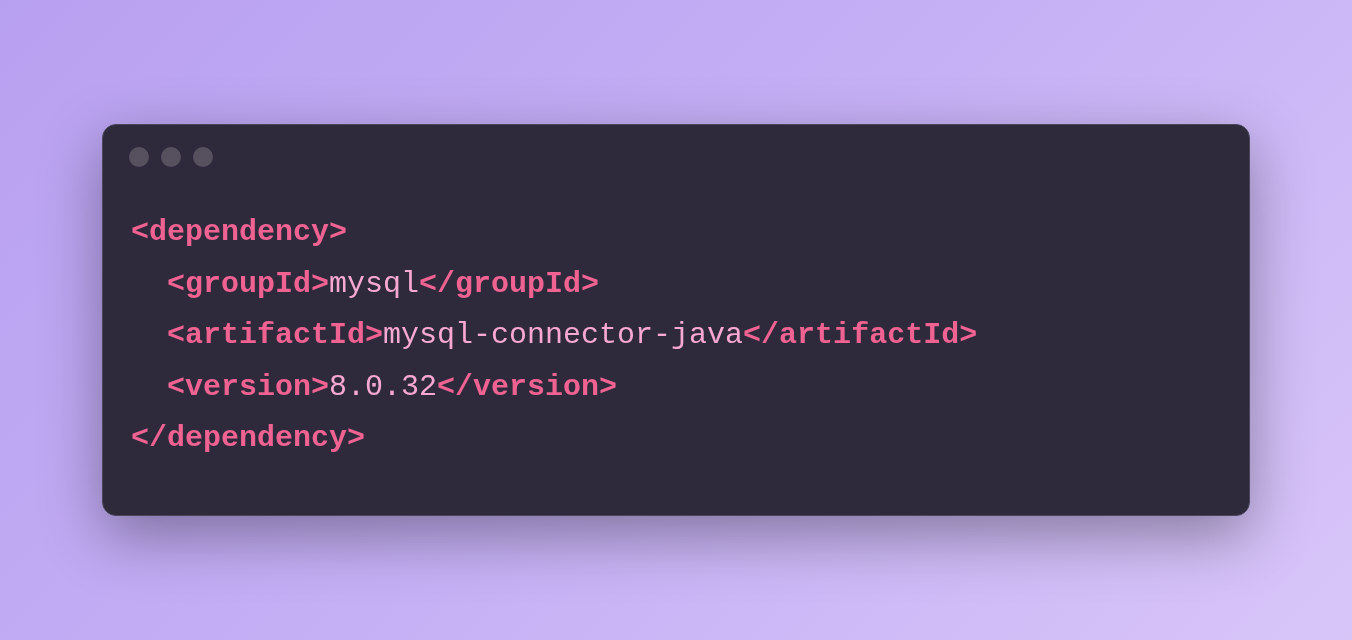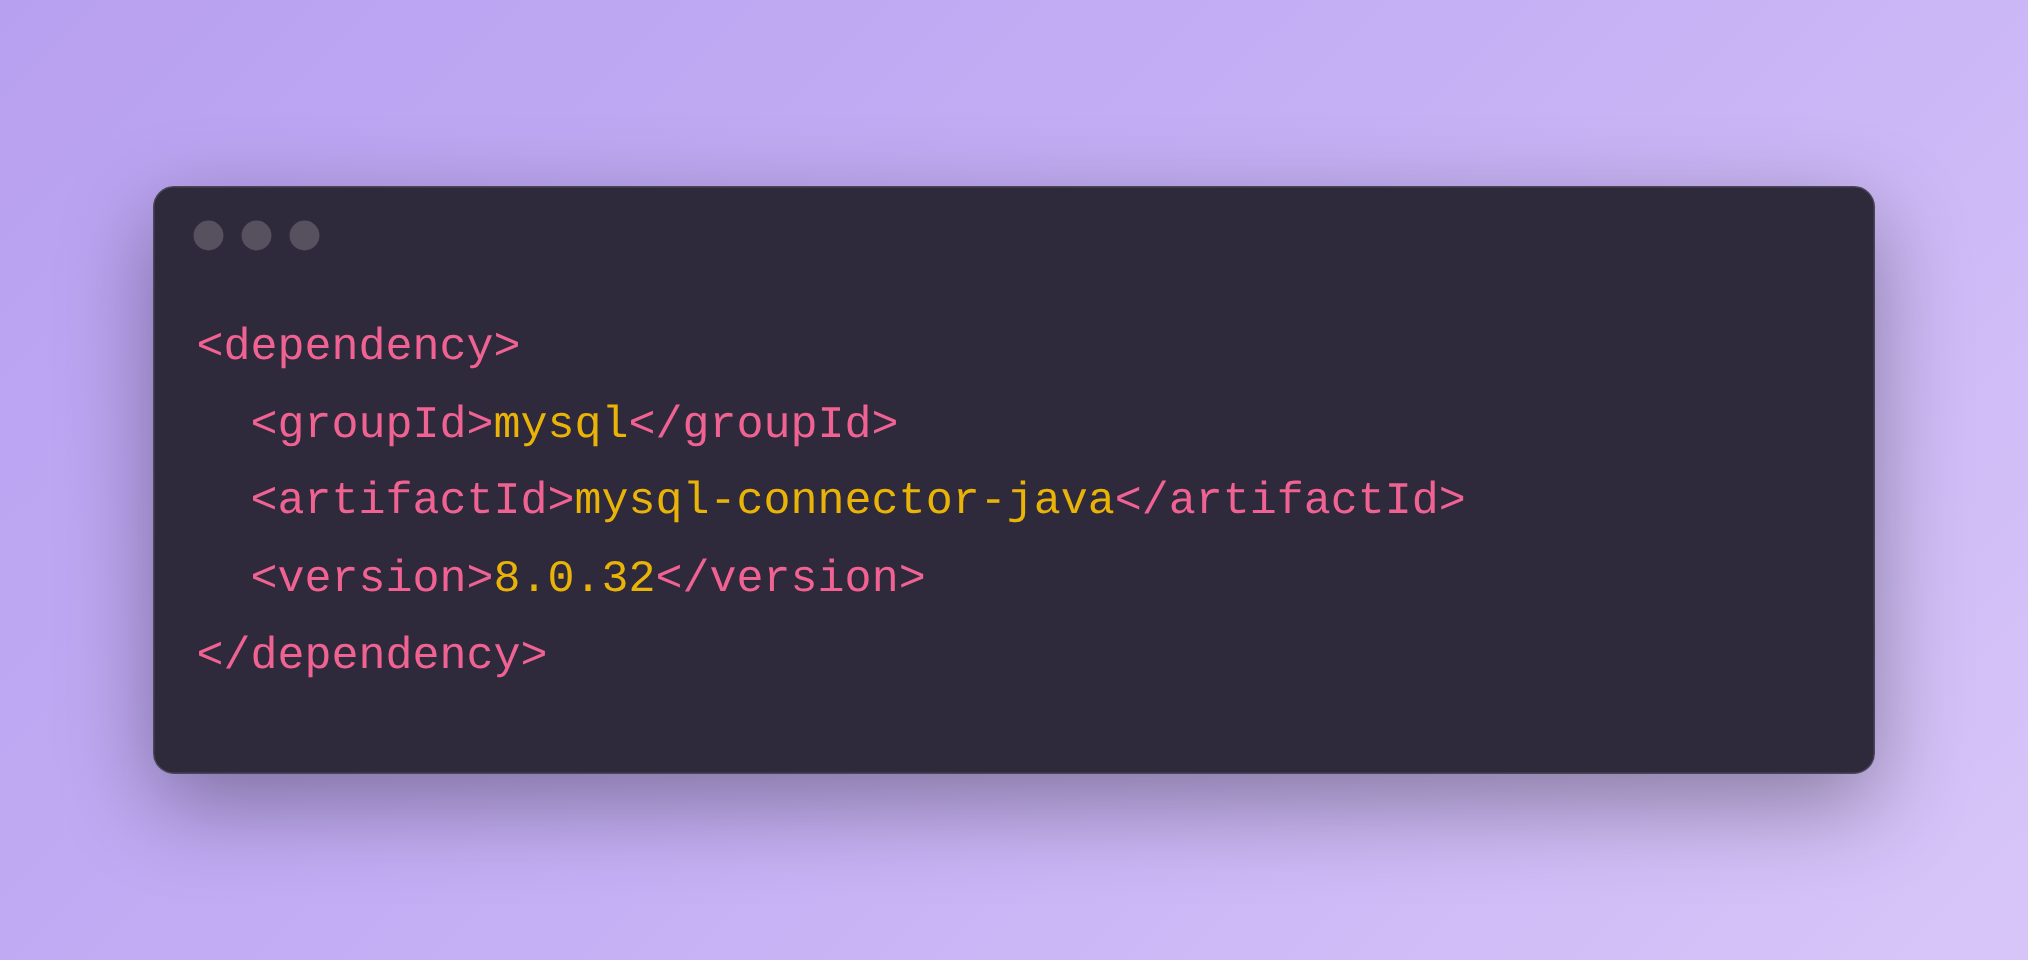--- a/index.html
+++ b/index.html
@@ -43,24 +43,25 @@
     
     .code-content {
       padding: 30px 28px 50px 28px;
       font-size: 30px;
       line-height: 1.72;
       white-space: pre;
     }
     
     .tag {
       color: #f06292;
+      font-weight: bold;
     }
     
     .text-content {
-      color: #eab308;
+      color: #f9a8d4;
     }
     
     .indent {
       display: inline-block;
       width: 2ch;
     }
   </style>
 </head>
 <body>
 

